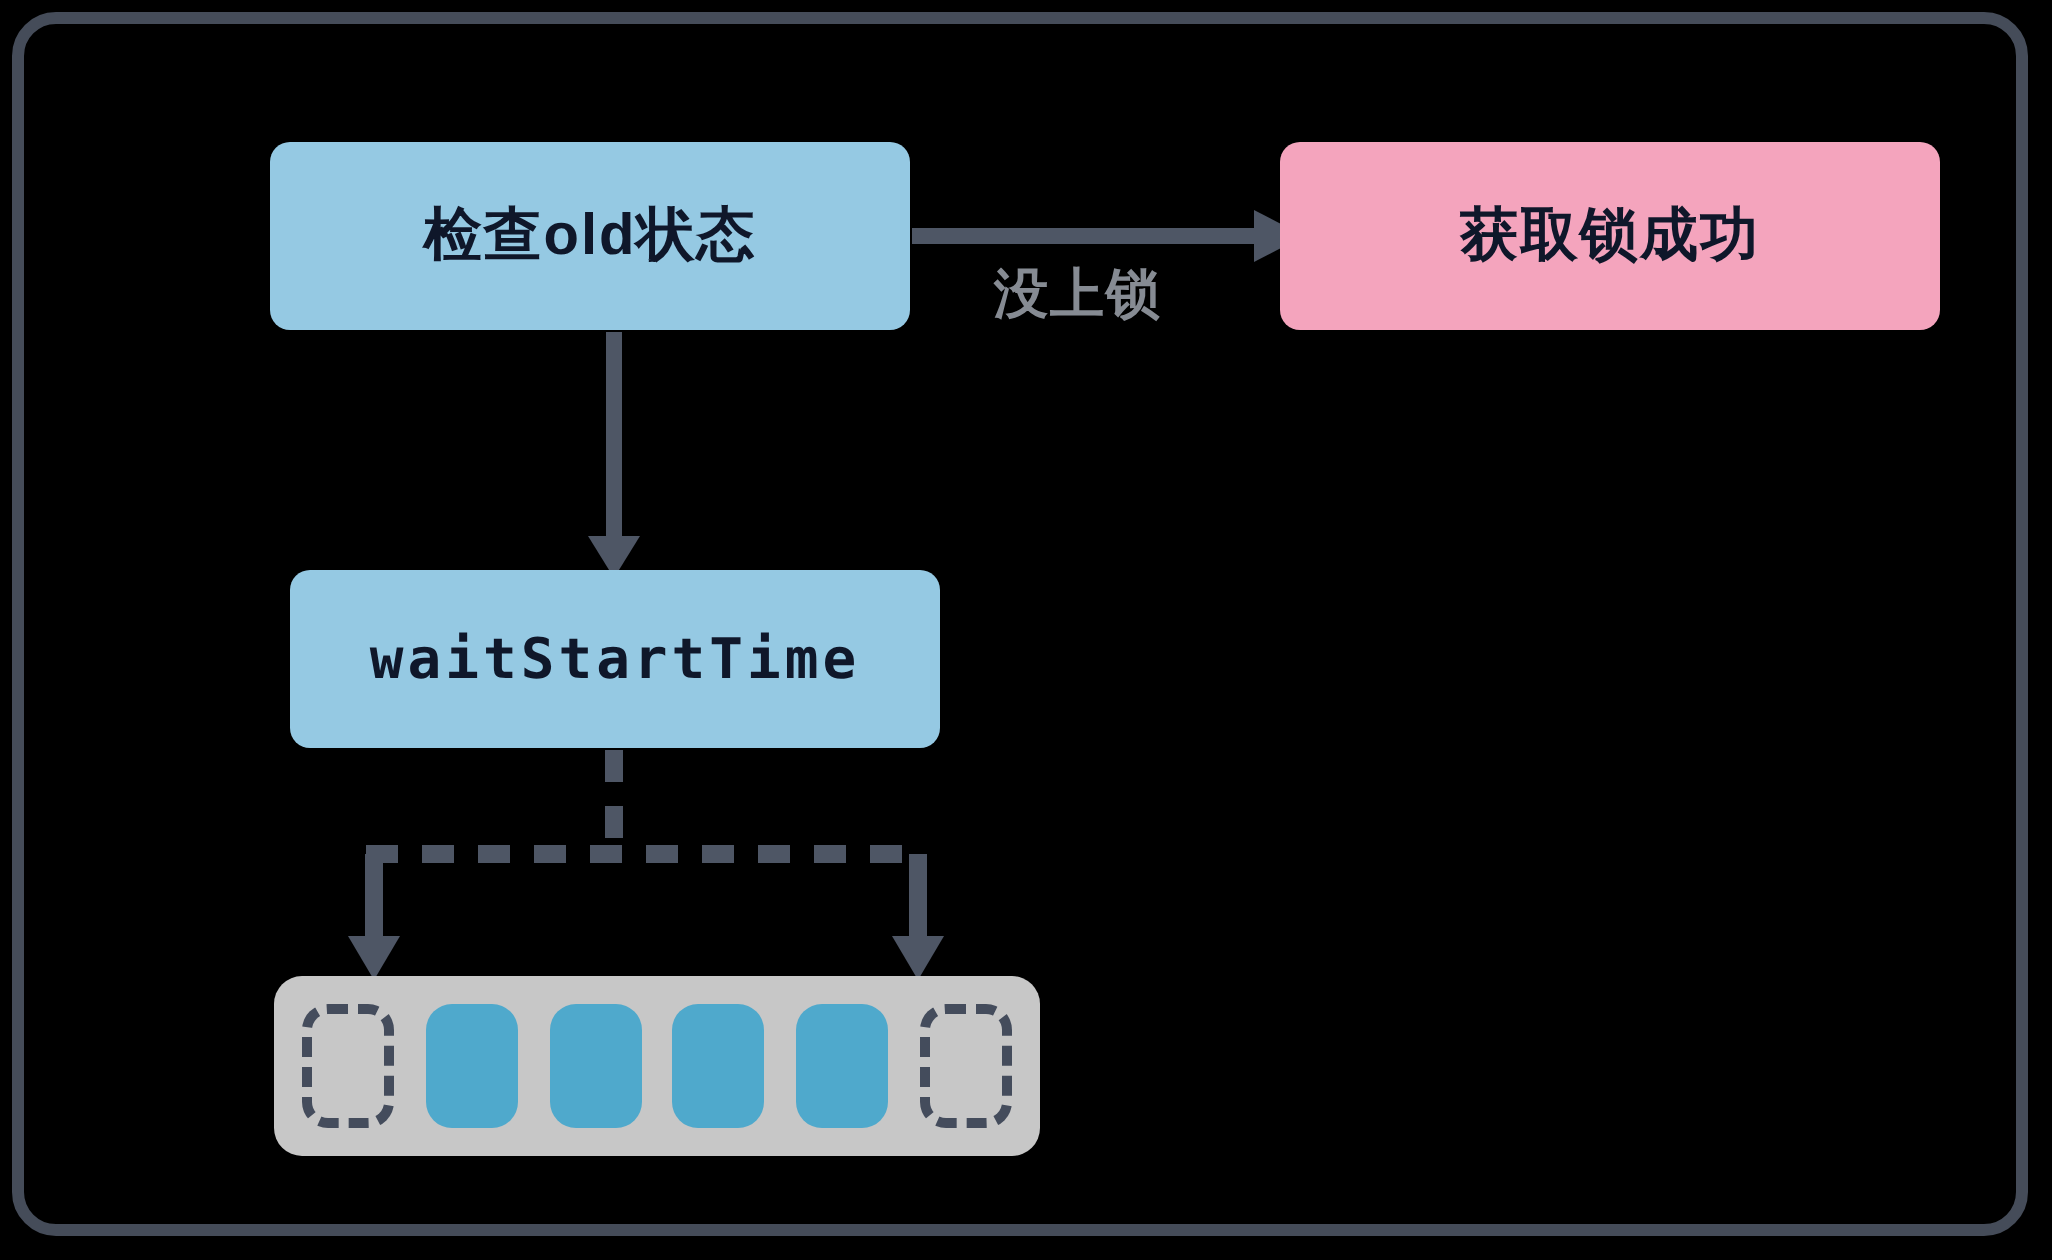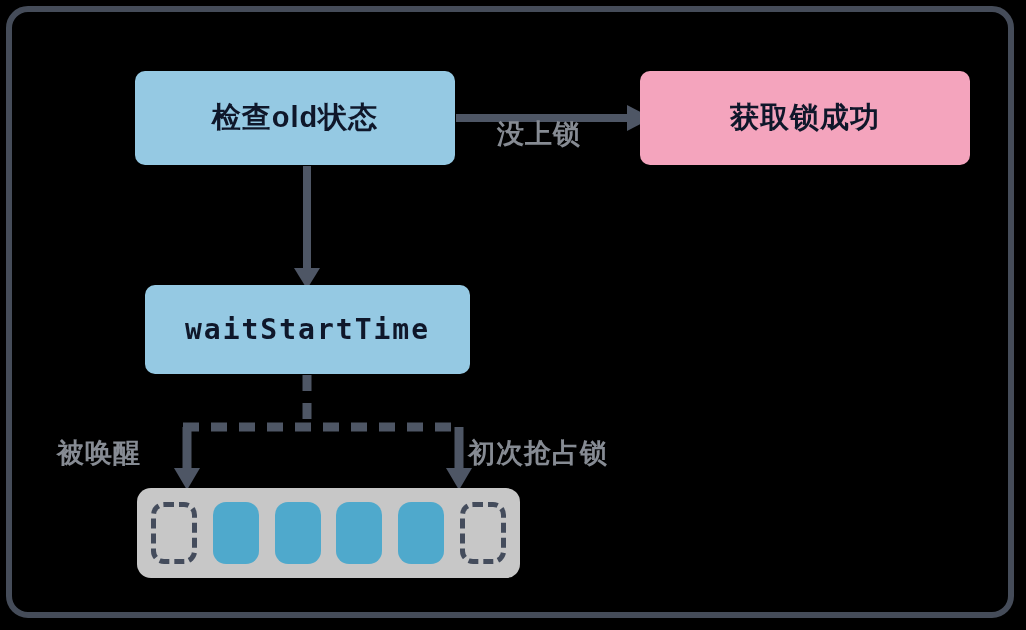--- a/index.html
+++ b/index.html
@@ -58,21 +58,21 @@
   }
   .edge-label {
     position: absolute;
     color: #868b93;
     font-weight: bold;
     font-size: 27px;
     white-space: nowrap;
     letter-spacing: 1px;
   }
   #label-no-hunger { left: 497px; top: 73px; }
-  #label-no-lock   { left: 497px; top: 116px; }
+  #label-no-lock   { left: 497px; top: 129px; }
   #label-check-zero{ left: 322px; top: 205px; }
   #label-awaken    { left: 57px;  top: 435px; }
   #label-first-grab{ left: 468px; top: 435px; }
 
   svg.lines {
     position: absolute;
     left: 0; top: 0;
     width: 1026px;
     height: 630px;
     pointer-events: none;
@@ -140,23 +140,21 @@
   <div class="node node-blue" id="node-check">检查old状态</div>
 
   <div class="node node-pink" id="node-success">获取锁成功</div>
 
   <div class="node node-blue node-mono" id="node-wait">waitStartTime</div>
 
 
   <div class="edge-label" id="label-no-lock">没上锁</div>
 
 
-  <div class="edge-label" id="label-awaken">被唤醒</div>
 
-  <div class="edge-label" id="label-first-grab">初次抢占锁</div>
 
   <div id="queue">
     <div class="slot slot-empty"></div>
     <div class="slot slot-filled"></div>
     <div class="slot slot-filled"></div>
     <div class="slot slot-filled"></div>
     <div class="slot slot-filled"></div>
     <div class="slot slot-empty"></div>
   </div>
 

